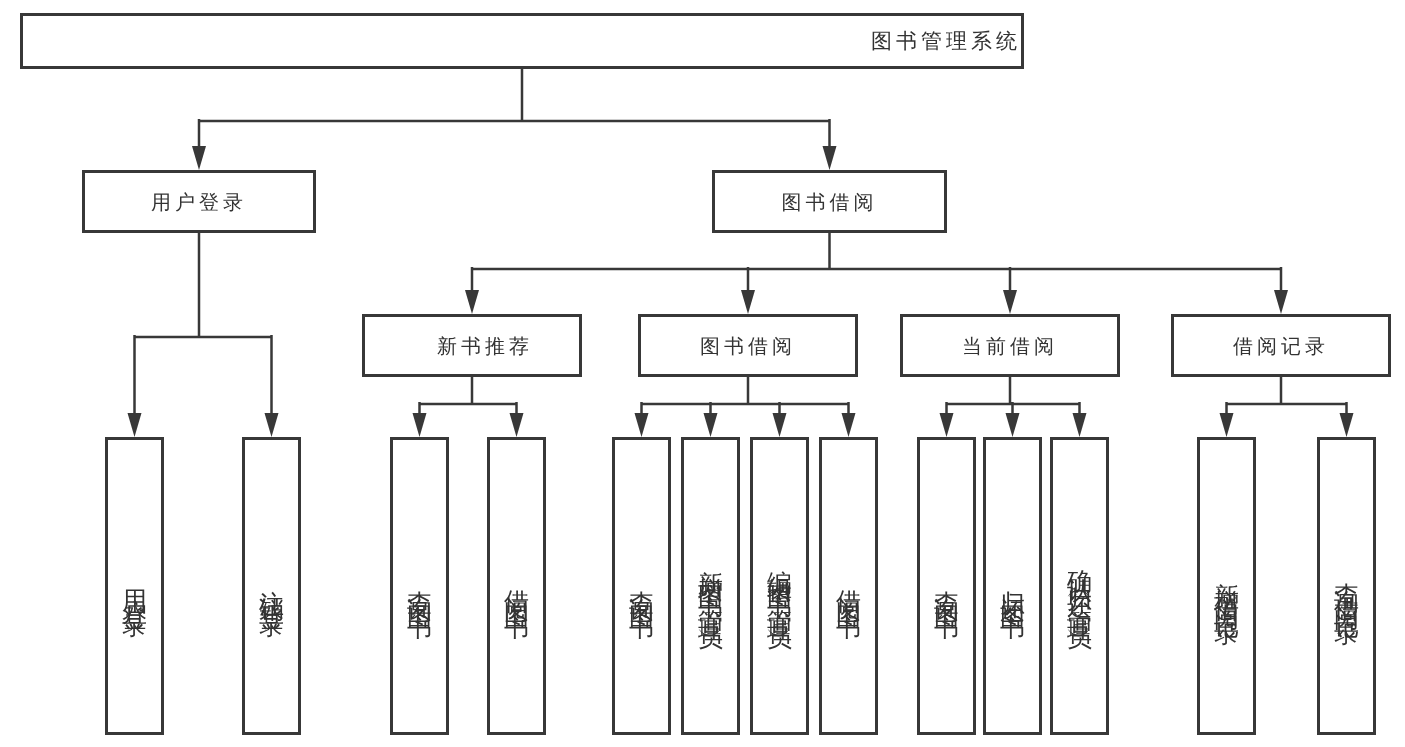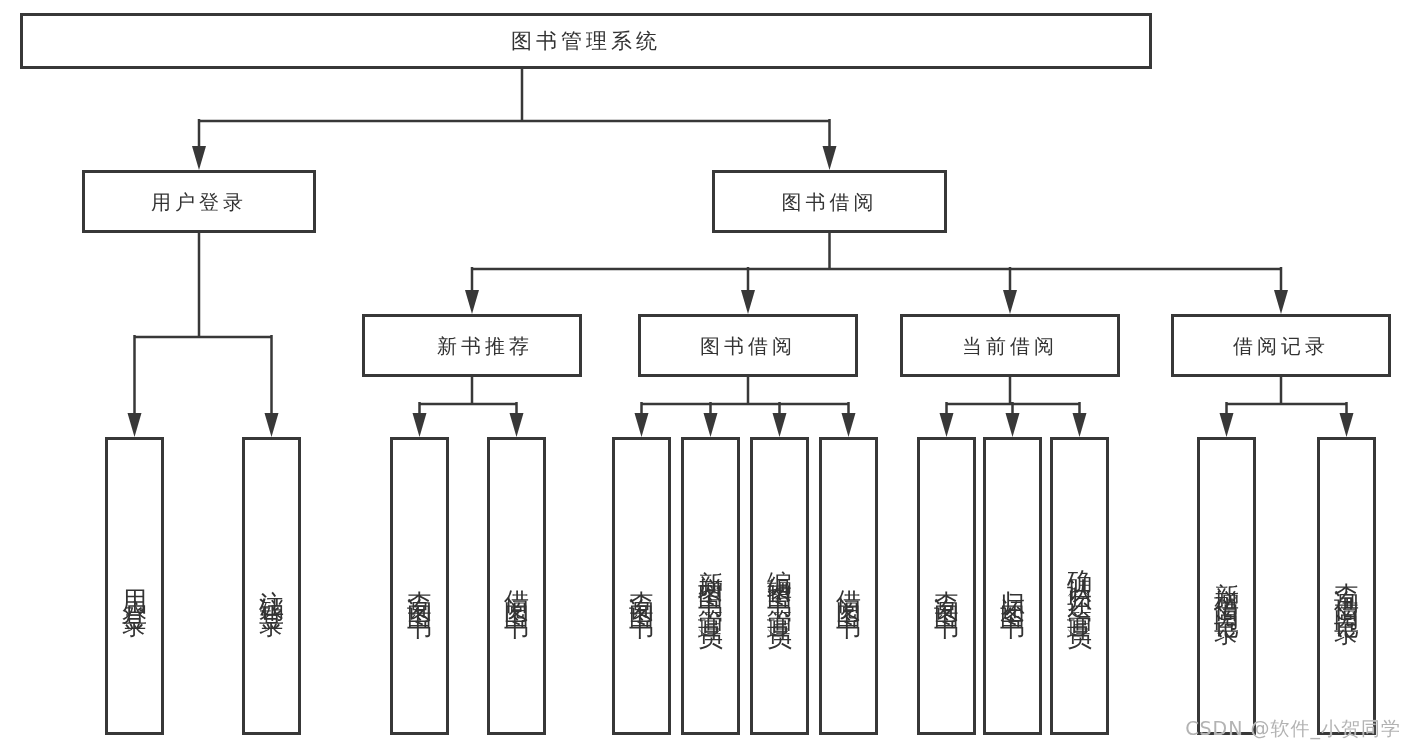--- a/index.html
+++ b/index.html
@@ -101,21 +101,21 @@
       <path d="M772.5 413 H786.5 L779.5 437 Z"></path>
       <path d="M841.5 413 H855.5 L848.5 437 Z"></path>
       <path d="M939.5 413 H953.5 L946.5 437 Z"></path>
       <path d="M1005.5 413 H1019.5 L1012.5 437 Z"></path>
       <path d="M1072.5 413 H1086.5 L1079.5 437 Z"></path>
       <path d="M1219.5 413 H1233.5 L1226.5 437 Z"></path>
       <path d="M1339.5 413 H1353.5 L1346.5 437 Z"></path>
     </g>
   </svg>
 
-  <div class="node hbox root" style="left:20px; top:13px; width:1132px; height:56px;">
+  <div class="node hbox root" style="left:20px; top:13px; width:1004px; height:56px;justify-content:flex-end;">
     <span>图书管理系统</span>
   </div>
 
   <div class="node hbox" style="left:82px; top:170px; width:234px; height:63px;">
     <span>用户登录</span>
   </div>
   <div class="node hbox" style="left:712px; top:170px; width:235px; height:63px;">
     <span>图书借阅</span>
   </div>
 
@@ -165,15 +165,14 @@
   <div class="node vbox" style="left:1050px;">
     <span class="vtext">确认归还（管理员）</span>
   </div>
   <div class="node vbox" style="left:1197px;">
     <span class="vtext">新增借阅记录</span>
   </div>
   <div class="node vbox" style="left:1317px;">
     <span class="vtext">查询借阅记录</span>
   </div>
 
-  <div class="watermark">CSDN @软件_小贺同学</div>
 
 </div>
 
 </body></html>

